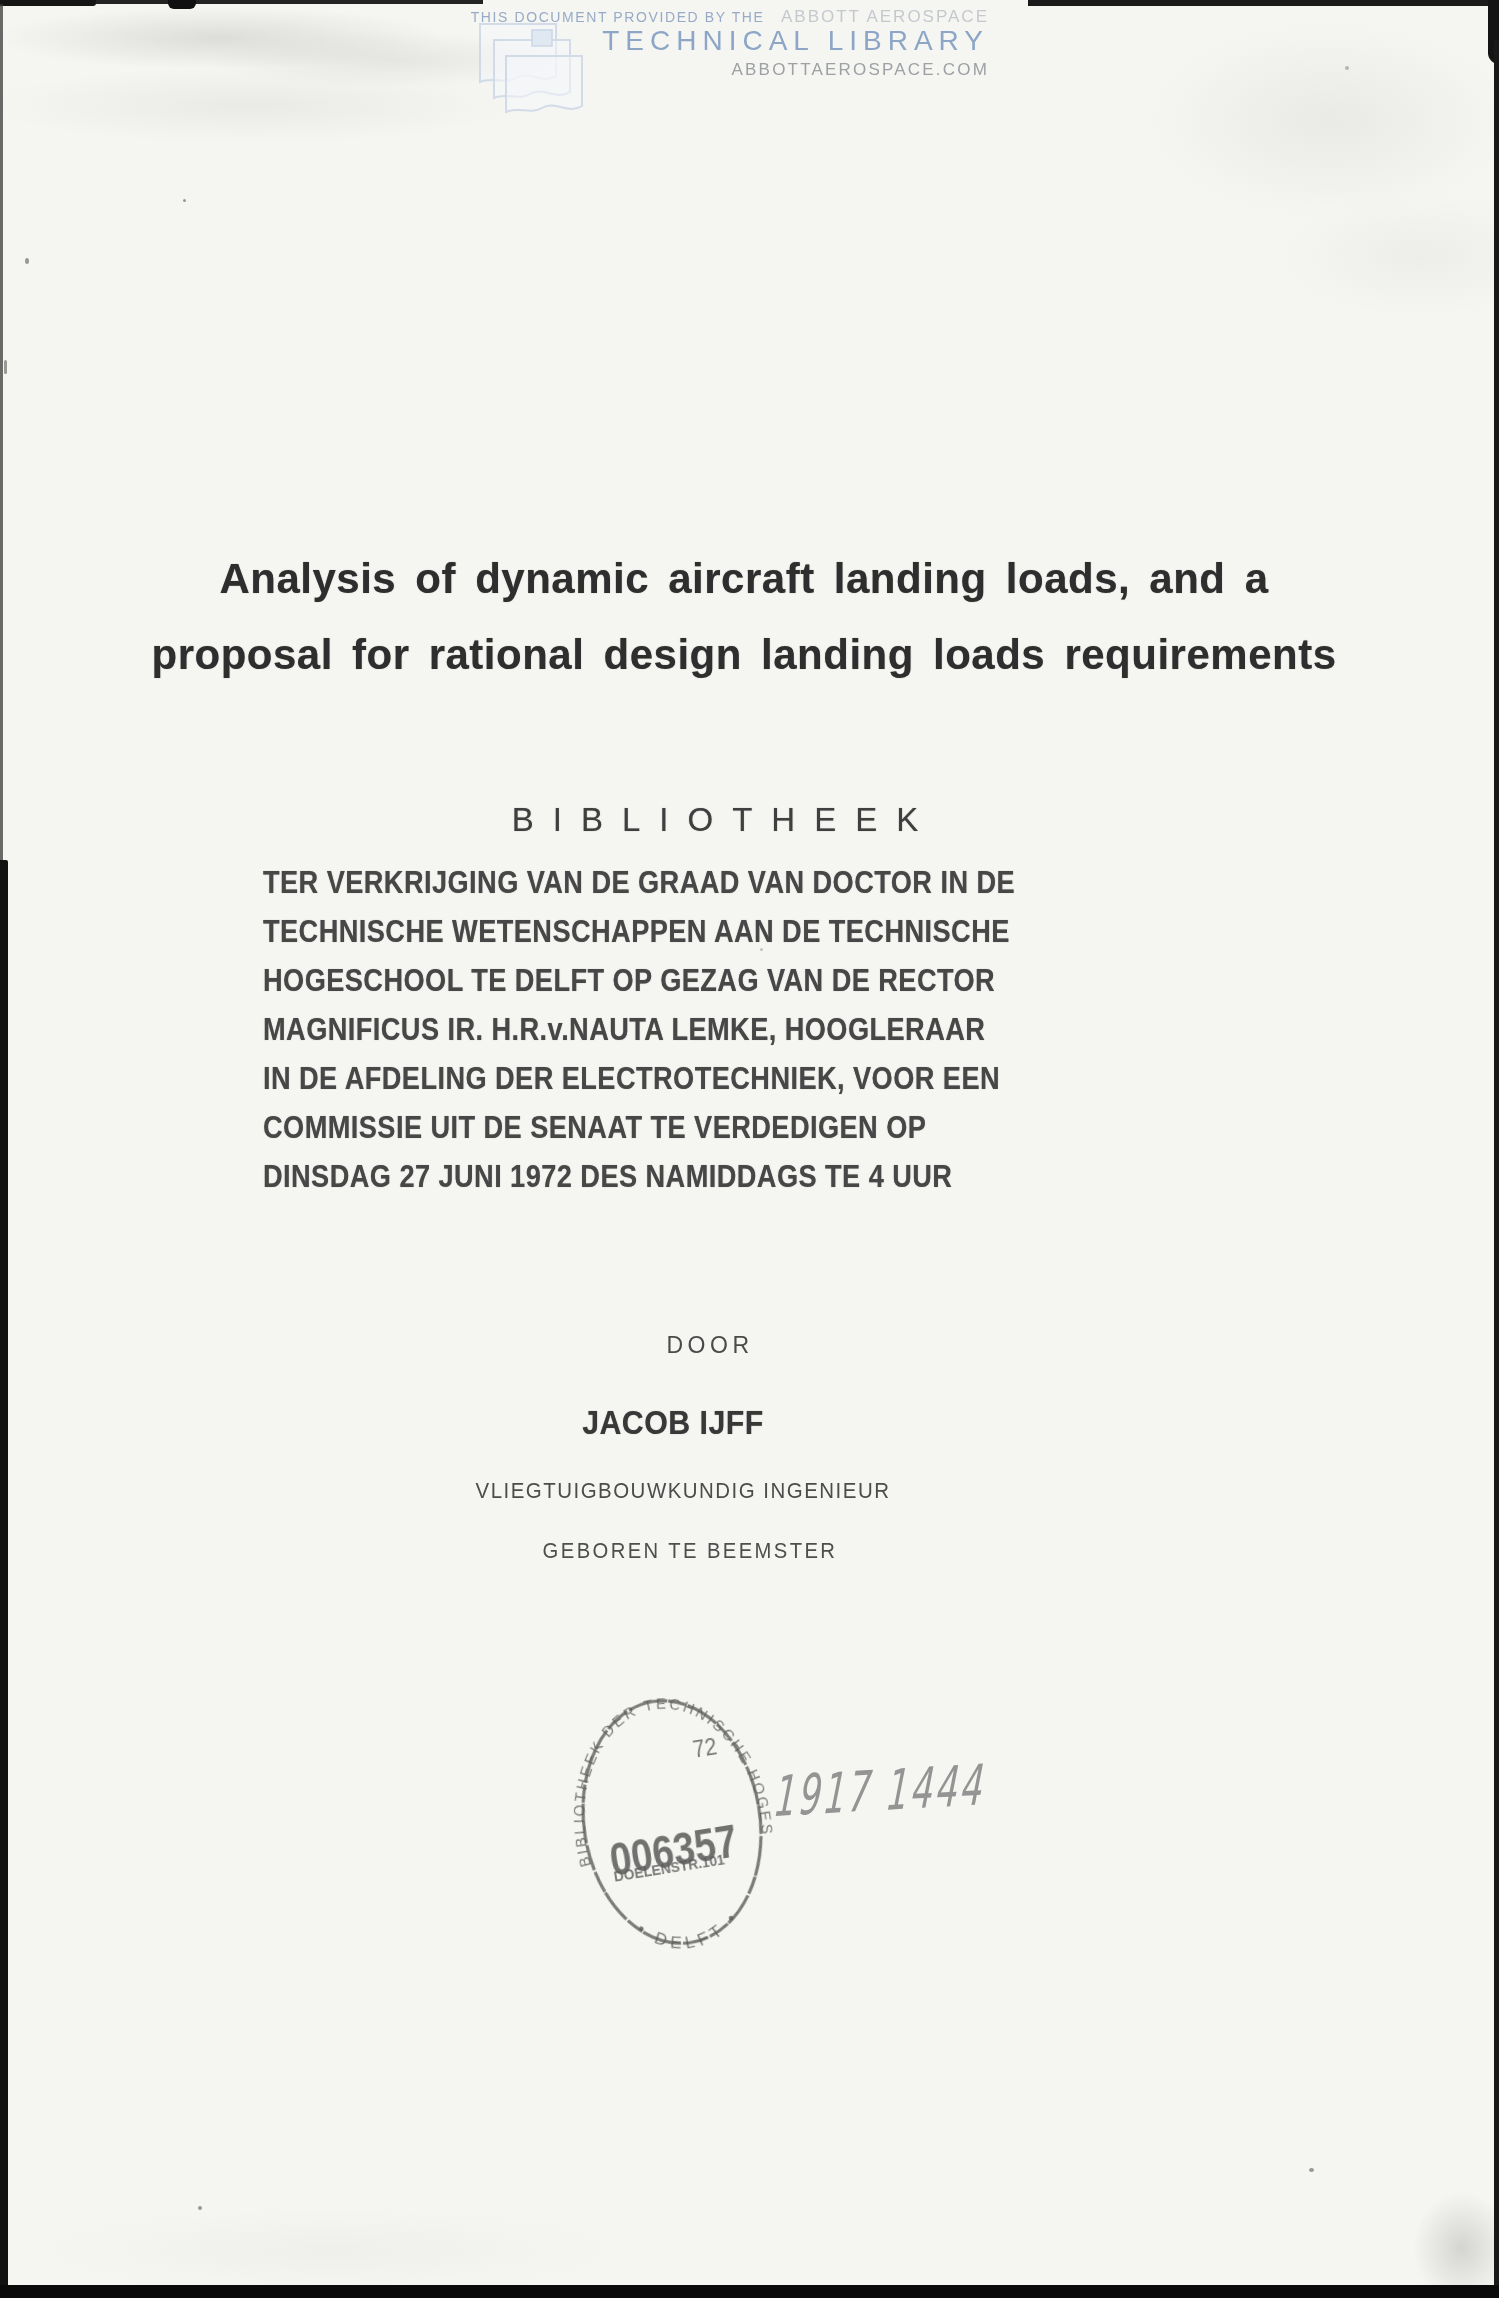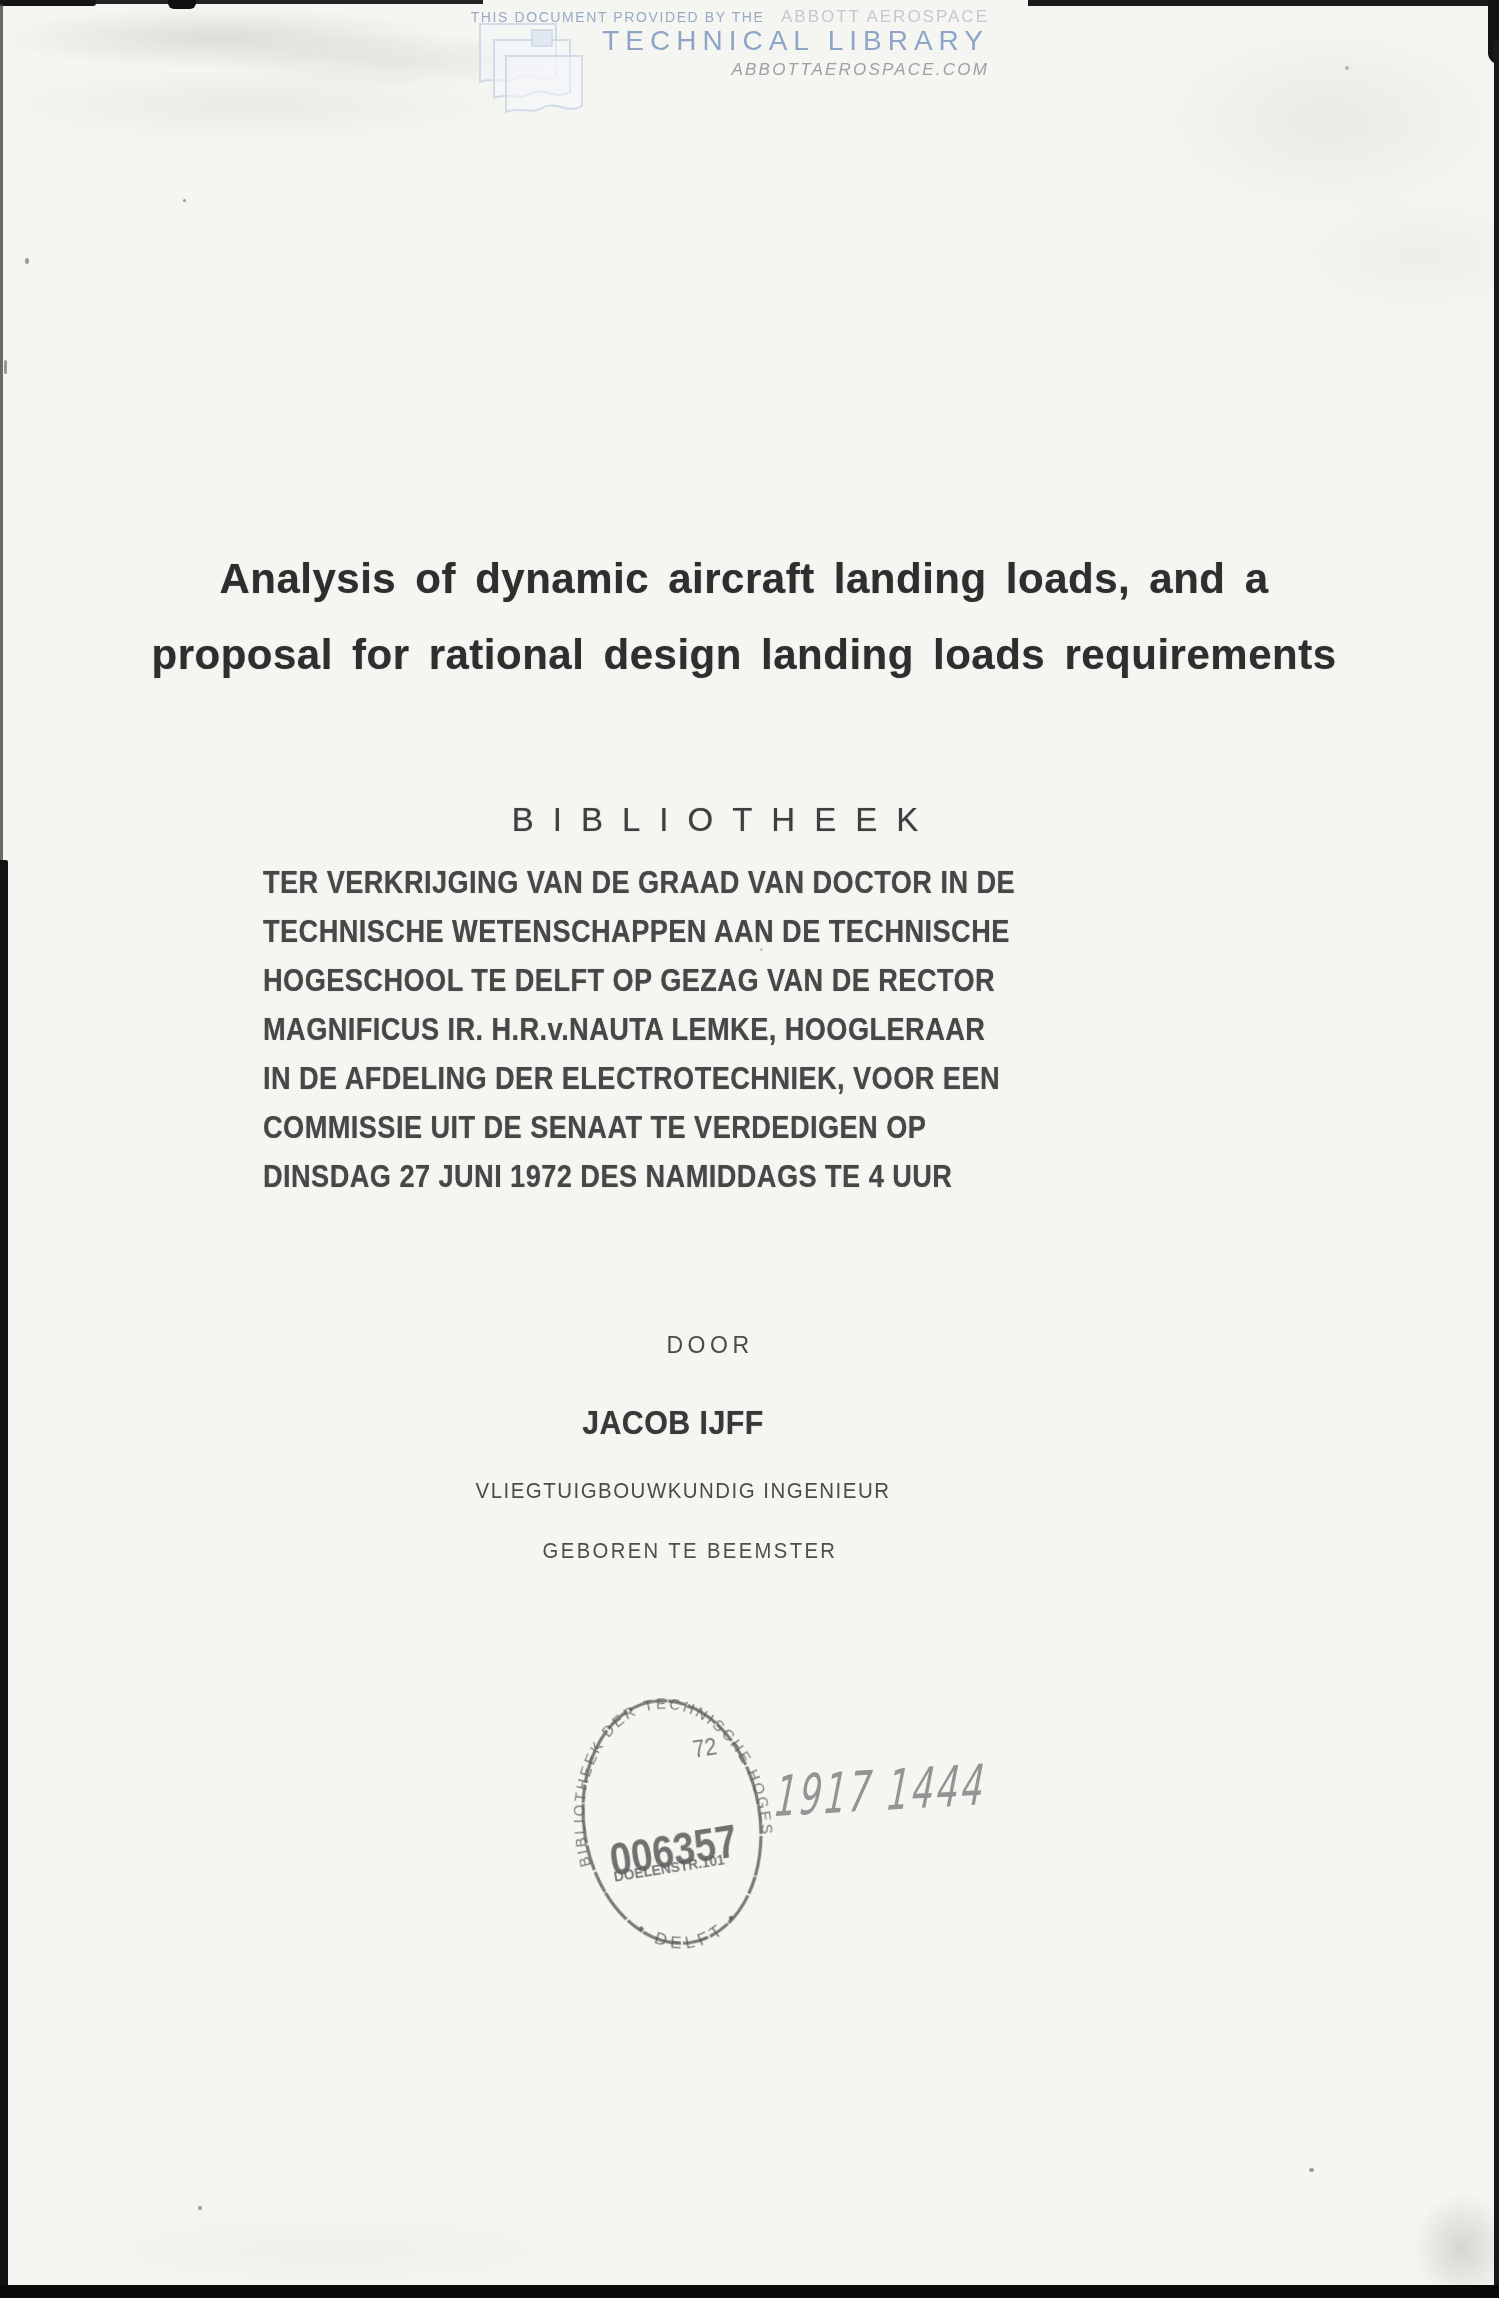--- a/index.html
+++ b/index.html
@@ -29,21 +29,21 @@
   .e-left{left:0;top:860px;width:8px;height:1438px;background:#121212;border-radius:0 2px 0 0;}
   .e-right{right:0;top:40px;width:5px;height:2258px;background:#191919;}
   .e-bottom{left:0;bottom:0;width:1499px;height:13px;background:#0a0a0a;}
   .speck{position:absolute;background:#4a4a4a;border-radius:50%;opacity:.55;}
 
   
   .wm-line{position:absolute;right:510px;white-space:nowrap;text-align:right;}
   .wm-1{top:7px;font-size:14px;letter-spacing:1.6px;color:#98abc6;}
   .wm-1 .brand{font-size:17px;letter-spacing:2px;color:#c5c9ce;}
   .wm-2{top:25px;font-size:28px;letter-spacing:6px;color:#8da6c7;}
-  .wm-3{top:60px;font-size:17px;letter-spacing:2.2px;color:#9da0a4;font-style:italic;}
+  .wm-3{top:60px;font-size:17px;letter-spacing:2.2px;color:#9da0a4;}
   .wm-icon{position:absolute;left:470px;top:16px;opacity:.85;}
 
   
   .t-shadow{text-shadow:0 0 1px rgba(70,70,70,.55);}
   .title{position:absolute;left:0;top:541px;width:1488px;text-align:center;
     font-weight:bold;font-size:42px;line-height:76px;letter-spacing:.5px;word-spacing:7px;color:#2e2e2e;}
   .heading{position:absolute;left:0;top:800px;width:1430px;text-align:center;
     font-size:33px;line-height:40px;letter-spacing:19px;text-indent:19px;color:#3f3f3f;}
   .body-block{position:absolute;left:263px;top:858px;width:1100px;font-weight:bold;}
   .body-line{font-size:32px;line-height:49px;letter-spacing:.5px;color:#474747;

